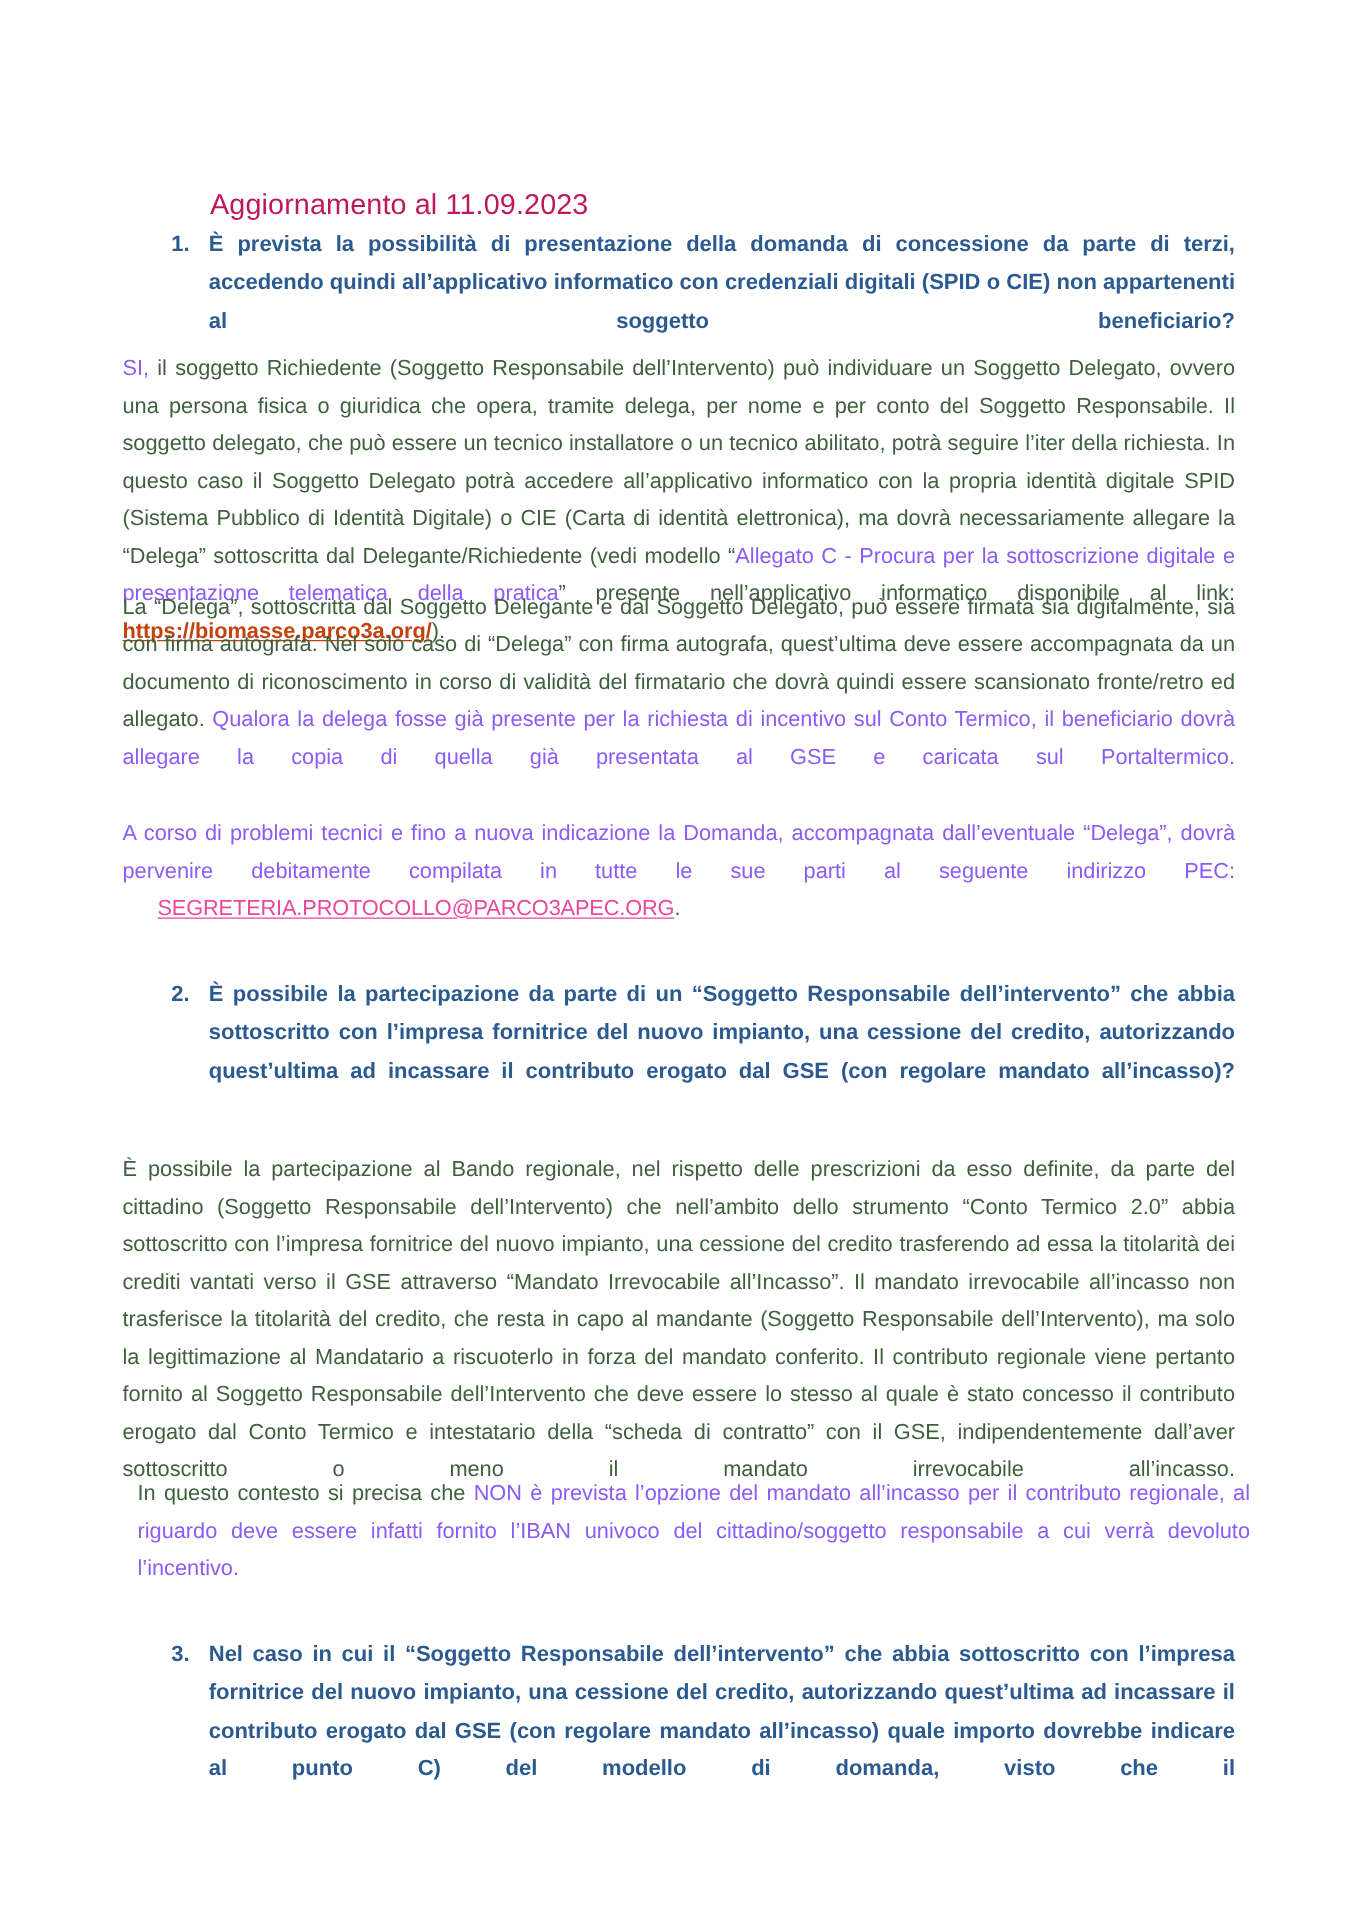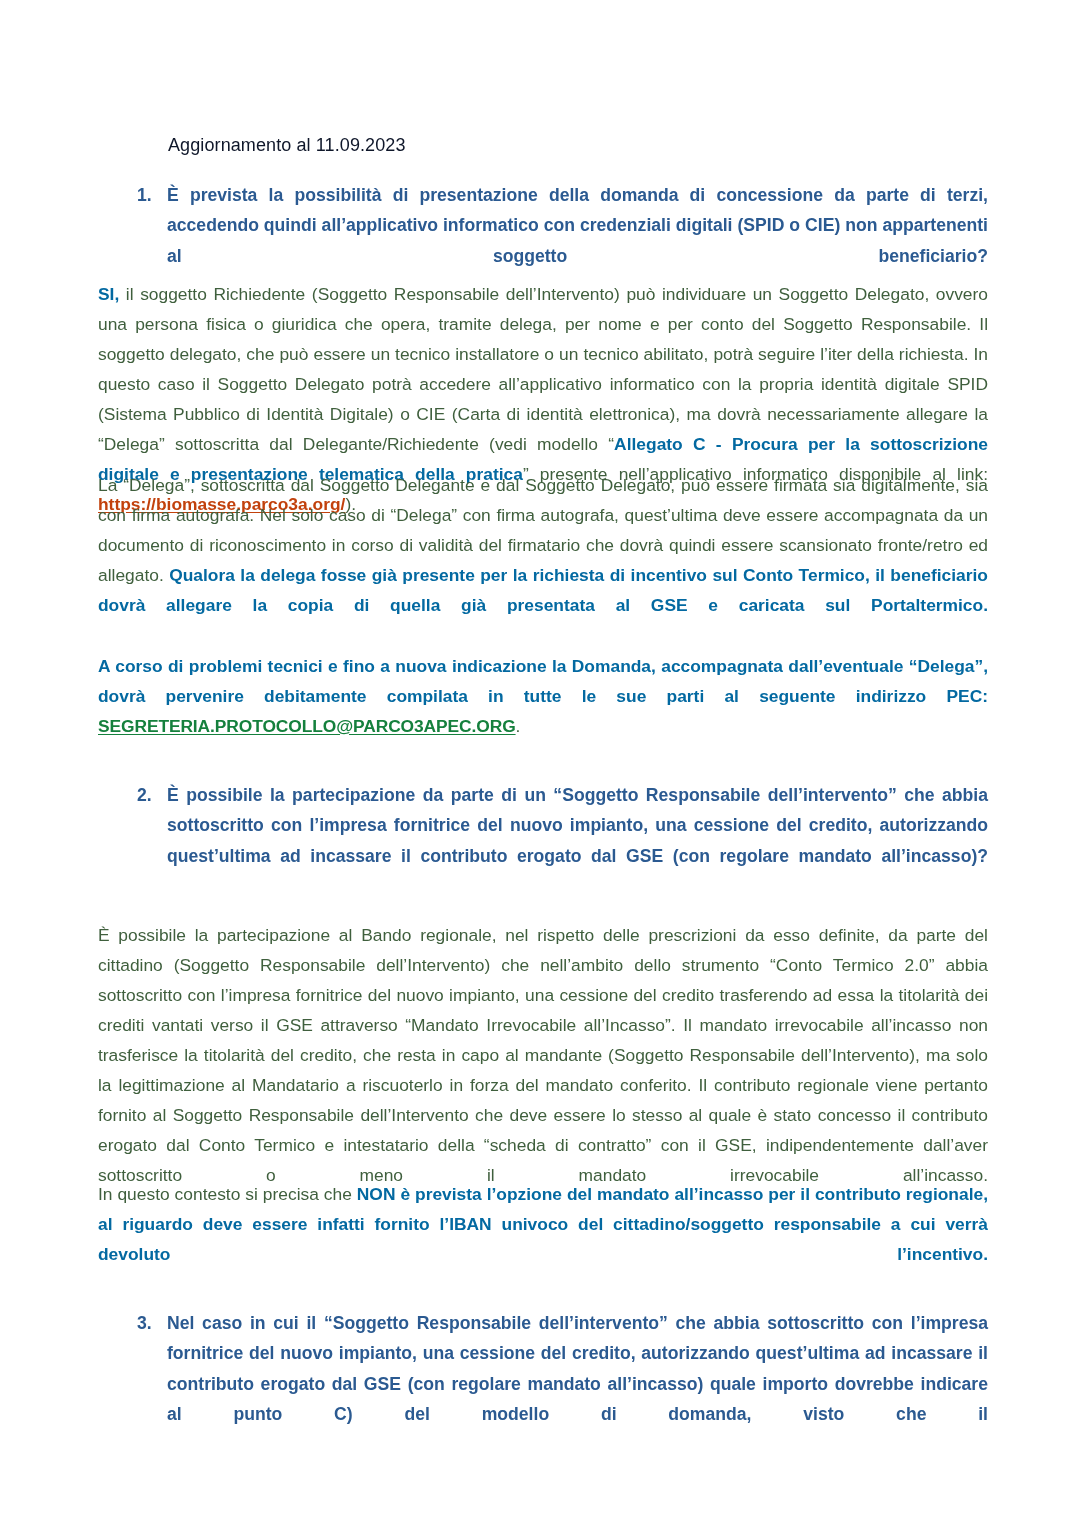--- a/index.html
+++ b/index.html
@@ -21,24 +21,24 @@
     height: 1536px;
     background: #ffffff;
     box-sizing: border-box;
     padding: 0;
     overflow: hidden;
   }
 
   .date-line {
     position: absolute;
     left: 168px;
-    top: 132px;
-    font-size: 18px;
+    top: 147px;
+    font-size: 23px;
     line-height: 1.45;
-    color: #0f172a;
+    color: #be185d;
     letter-spacing: 0.1px;
     white-space: nowrap;
   }
 
   
   .qitem {
     position: absolute;
     left: 137px;
     width: 851px;
     display: flex;
@@ -76,33 +76,34 @@
     line-height: 1.72;
     text-align: justify;
     text-justify: inter-word;
     hyphens: none;
   }
   .para::after {
     content: "";
     display: inline-block;
     width: 100%;
   }
-  .para b, .para strong { font-weight: bold; color: #0369a1; }
+  .para b, .para strong { font-weight: normal; color: #8b5cf6; }
 
   a.doclink {
     color: #c2410c;
     font-weight: bold;
     text-underline-offset: 2px;
   }
   a.maillink {
-    color: #15803d;
-    font-weight: bold;
+    color: #ec4899;
+    font-weight: normal;
     text-decoration: underline;
     text-underline-offset: 2px;
     letter-spacing: -0.1px;
+    margin-left: 28px;
   }
 </style>
 </head>
 <body>
 
 <div class="page">
 
   <div class="date-line">Aggiornamento al 11.09.2023</div>
 
   <div class="qitem" style="top:180px;">
@@ -122,21 +123,21 @@
     <b>A corso di problemi tecnici e fino a nuova indicazione la Domanda, accompagnata dall’eventuale “Delega”, dovrà pervenire debitamente compilata in tutte le sue parti al seguente indirizzo PEC: </b><a class="maillink" href="#">SEGRETERIA.PROTOCOLLO@PARCO3APEC.ORG</a><span>.</span>
   </div>
 
   <div class="qitem" style="top:780px;">
     <span class="qnum">2.</span>
     <span class="qtext">È possibile la partecipazione da parte di un “Soggetto Responsabile dell’intervento” che abbia sottoscritto con l’impresa fornitrice del nuovo impianto, una cessione del credito, autorizzando quest’ultima ad incassare il contributo erogato dal GSE (con regolare mandato all’incasso)?</span>
   </div>
 
   <div class="para" style="top:921px;">È possibile la partecipazione al Bando regionale, nel rispetto delle prescrizioni da esso definite, da parte del cittadino (Soggetto Responsabile dell’Intervento) che nell’ambito dello strumento “Conto Termico 2.0” abbia sottoscritto con l’impresa fornitrice del nuovo impianto, una cessione del credito trasferendo ad essa la titolarità dei crediti vantati verso il GSE attraverso “Mandato Irrevocabile all’Incasso”. Il mandato irrevocabile all’incasso non trasferisce la titolarità del credito, che resta in capo al mandante (Soggetto Responsabile dell’Intervento), ma solo la legittimazione al Mandatario a riscuoterlo in forza del mandato conferito. Il contributo regionale viene pertanto fornito al Soggetto Responsabile dell’Intervento che deve essere lo stesso al quale è stato concesso il contributo erogato dal Conto Termico e intestatario della “scheda di contratto” con il GSE, indipendentemente dall’aver sottoscritto o meno il mandato irrevocabile all’incasso.</div>
 
-  <div class="para" style="top:1180px;">
+  <div class="para" style="top:1180px;margin-left:12px;">
     <span>In questo contesto si precisa che </span><b>NON è prevista l’opzione del mandato all’incasso per il contributo regionale, al riguardo deve essere infatti fornito l’IBAN univoco del cittadino/soggetto responsabile a cui verrà devoluto l’incentivo.</b>
   </div>
 
   <div class="qitem" style="top:1308px;">
     <span class="qnum">3.</span>
     <span class="qtext">Nel caso in cui il “Soggetto Responsabile dell’intervento” che abbia sottoscritto con l’impresa fornitrice del nuovo impianto, una cessione del credito, autorizzando quest’ultima ad incassare il contributo erogato dal GSE (con regolare mandato all’incasso) quale importo dovrebbe indicare al punto C) del modello di domanda, visto che il</span>
   </div>
 
 </div>
 

